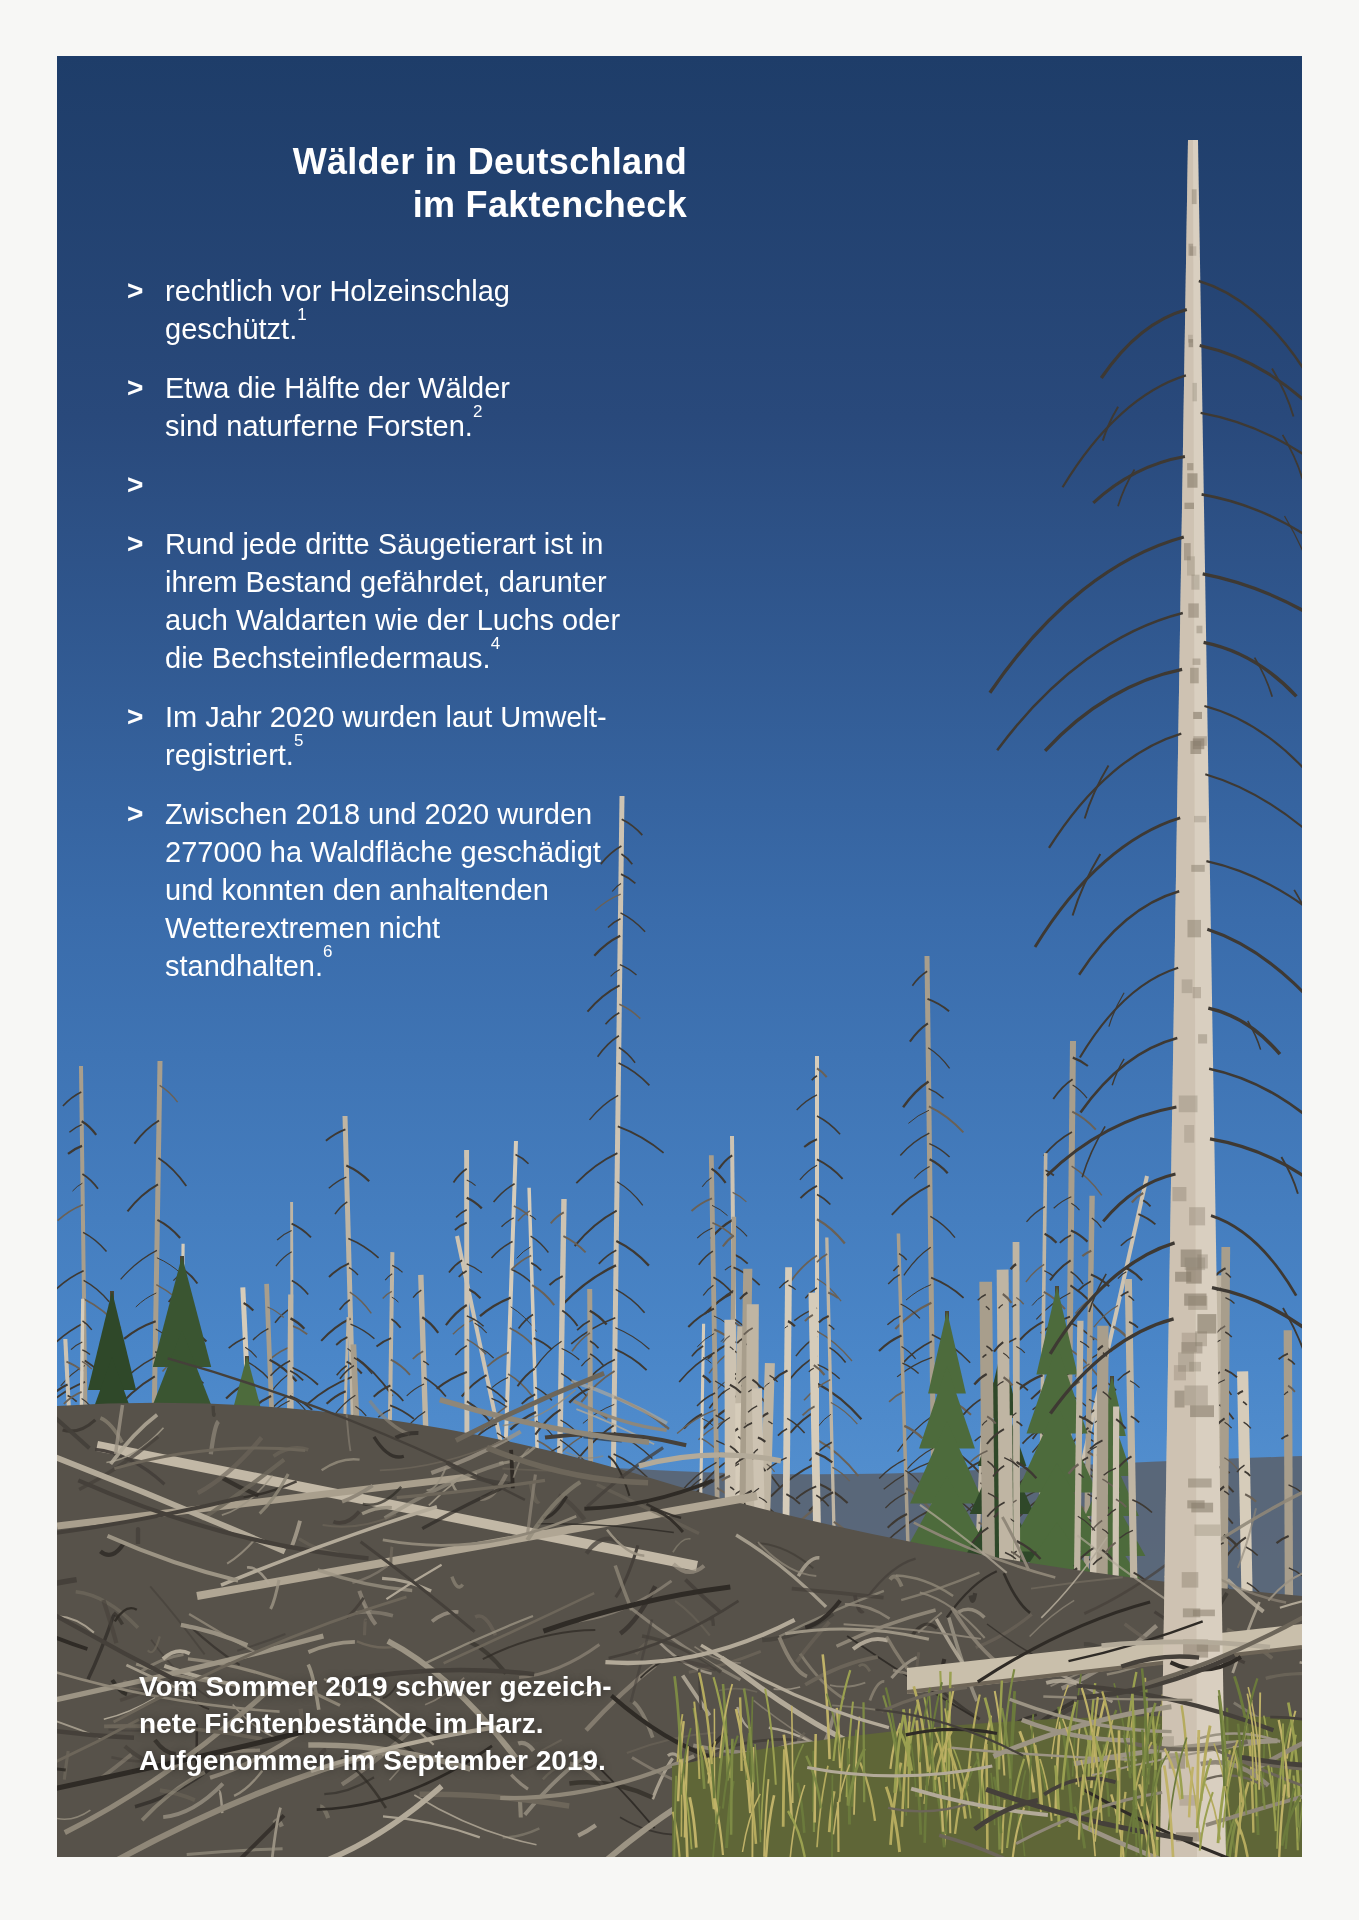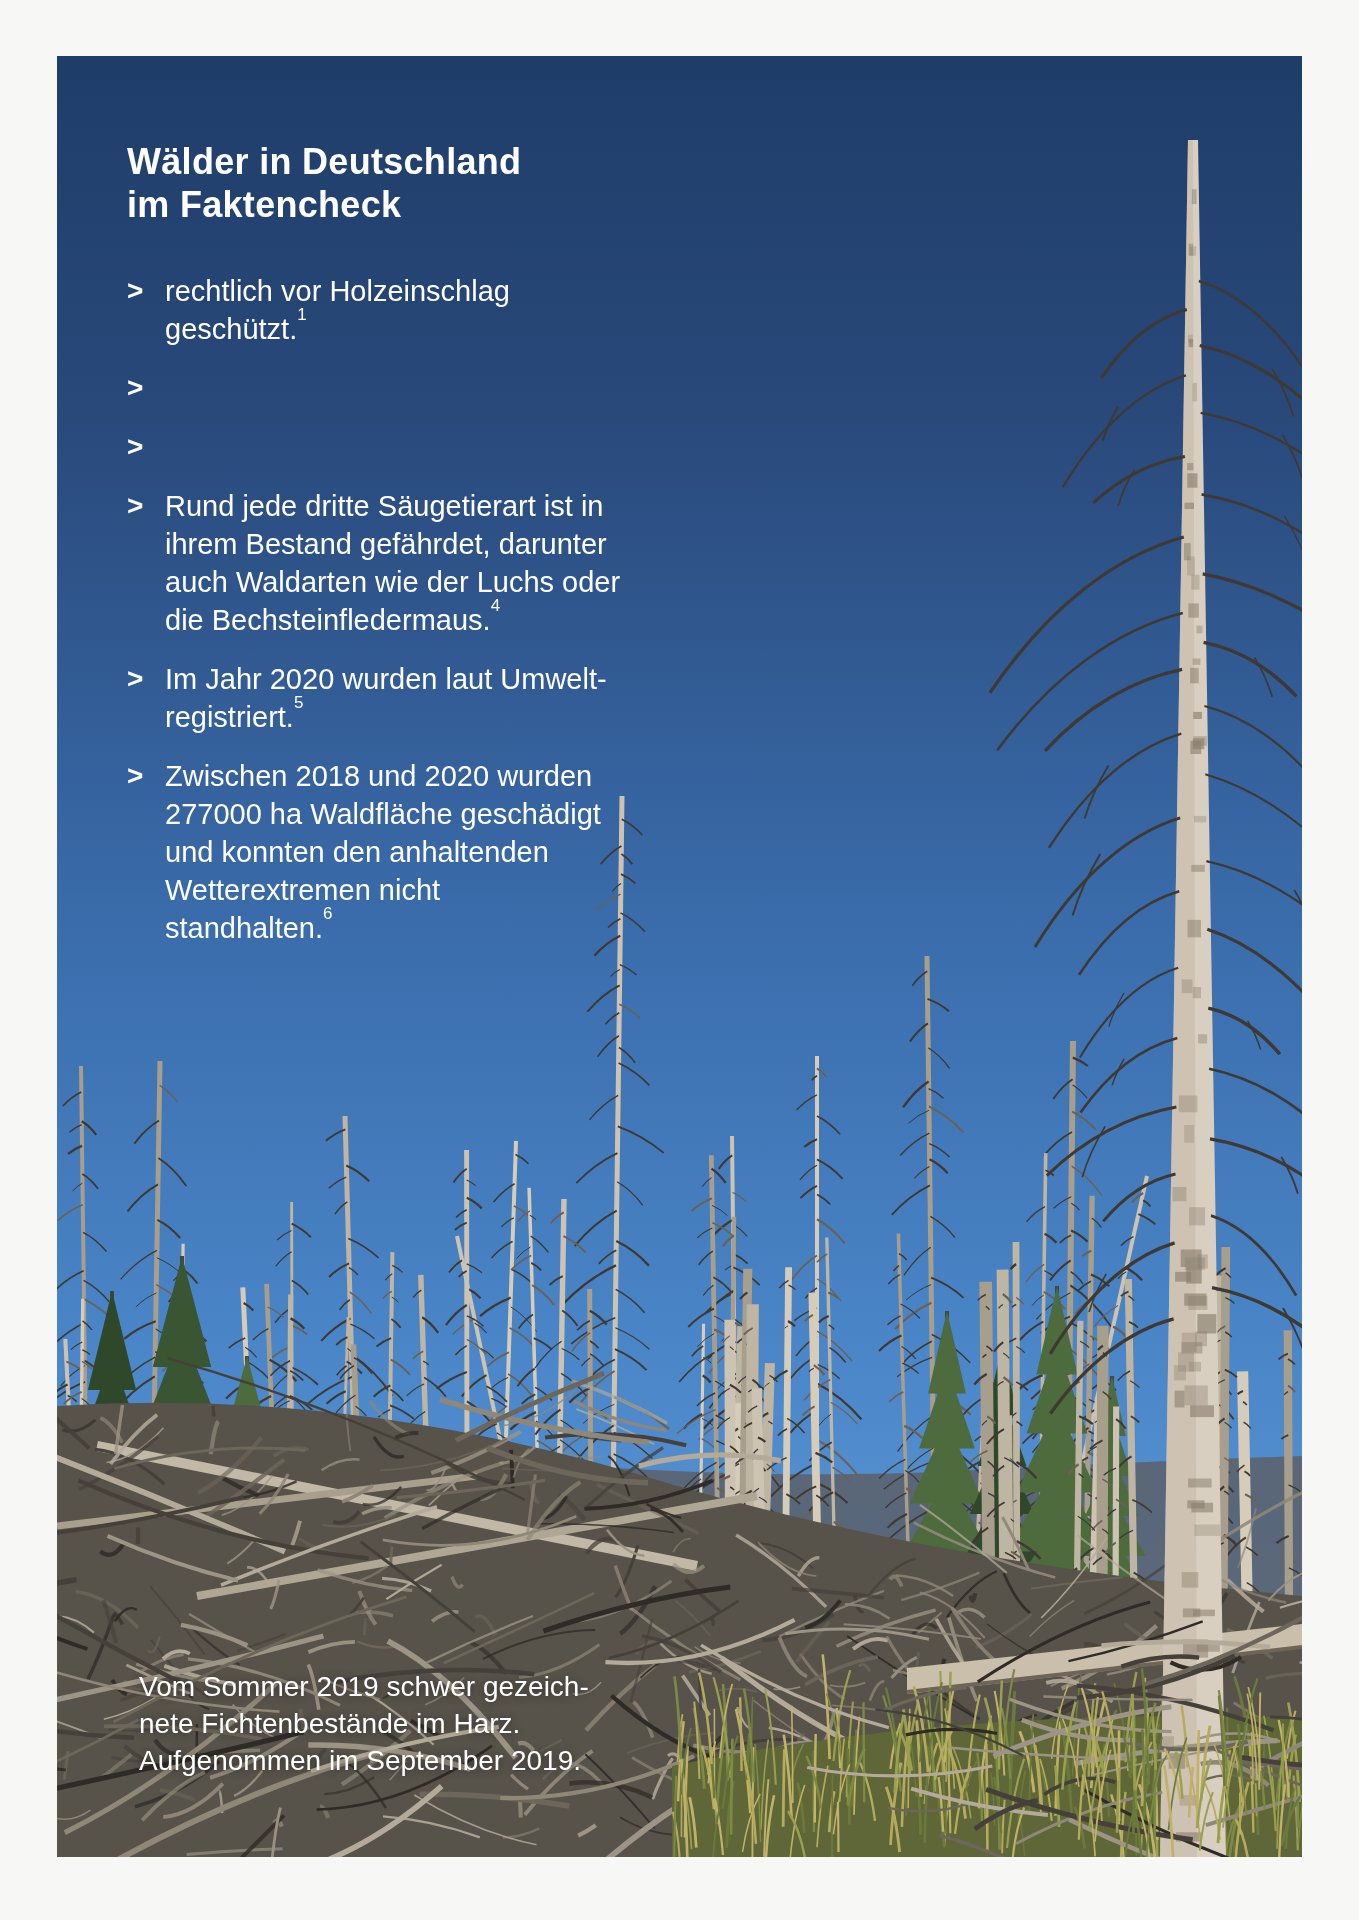--- a/index.html
+++ b/index.html
@@ -10,33 +10,33 @@
   }
   .page{position:relative;width:1359px;height:1920px;background:#f7f7f5;overflow:hidden;}
   .photo{
     position:absolute;left:57px;top:56px;width:1245px;height:1801px;
     overflow:hidden;background:linear-gradient(#1e3d69,#3a6cab 50%,#619dd9);
   }
   .photo svg{position:absolute;left:0;top:0;display:block;}
   .overlay{position:absolute;color:#ffffff;z-index:2;}
   .content{left:70px;top:84px;width:560px;}
   h1{
-    margin:0;font-size:36px;line-height:43px;font-weight:700;letter-spacing:0.3px;
+    margin:0;font-size:36px;line-height:43px;font-weight:700;letter-spacing:0.3px;text-align:right;
   }
   h1 span{display:block;}
   .facts{list-style:none;margin:46px 0 0 0;padding:0;font-size:29px;line-height:38px;font-weight:400;}
   .facts li{display:flex;margin:0 0 21px 0;}
   .marker{flex:0 0 38px;width:38px;font-weight:700;font-size:28px;line-height:38px;}
   .bl{display:block;white-space:nowrap;}
   sup{font-size:17px;line-height:0;position:relative;top:-0.48em;}
   .caption{
     left:82px;top:1612px;font-size:28px;line-height:37px;
     text-shadow:0 1px 8px rgba(0,0,0,0.4);
   }
-  .caption span{display:block;white-space:nowrap;}
+  .caption span{display:block;white-space:nowrap;font-weight:bold;}
 </style>
 </head>
 <body>
 
 <div class="page">
   <div class="photo">
     <svg id="scene" width="1245" height="1801" viewBox="0 0 1245 1801">
         <defs>
           <linearGradient id="sky" x1="0" y1="0" x2="0" y2="1">
             <stop offset="0" stop-color="#1e3d69"></stop>
@@ -1846,20 +1846,24 @@
       <ul class="facts">
         <li>
           <span class="marker">&gt;</span>
           <div>
             <span class="bl">rechtlich vor Holzeinschlag</span>
             <span class="bl"><span>geschützt.</span><sup>1</sup></span>
           </div>
         </li>
         <li>
           <span class="marker">&gt;</span>
+          <div>
+            <span class="bl">Etwa die Hälfte der Wälder</span>
+            <span class="bl"><span>sind naturferne Forsten.</span><sup>2</sup></span>
+          </div>
         </li>
         <li>
           <span class="marker">&gt;</span>
         </li>
         <li>
           <span class="marker">&gt;</span>
           <div>
             <span class="bl">Rund jede dritte Säugetierart ist in</span>
             <span class="bl">ihrem Bestand gefährdet, darunter</span>
             <span class="bl">auch Waldarten wie der Luchs oder</span>

